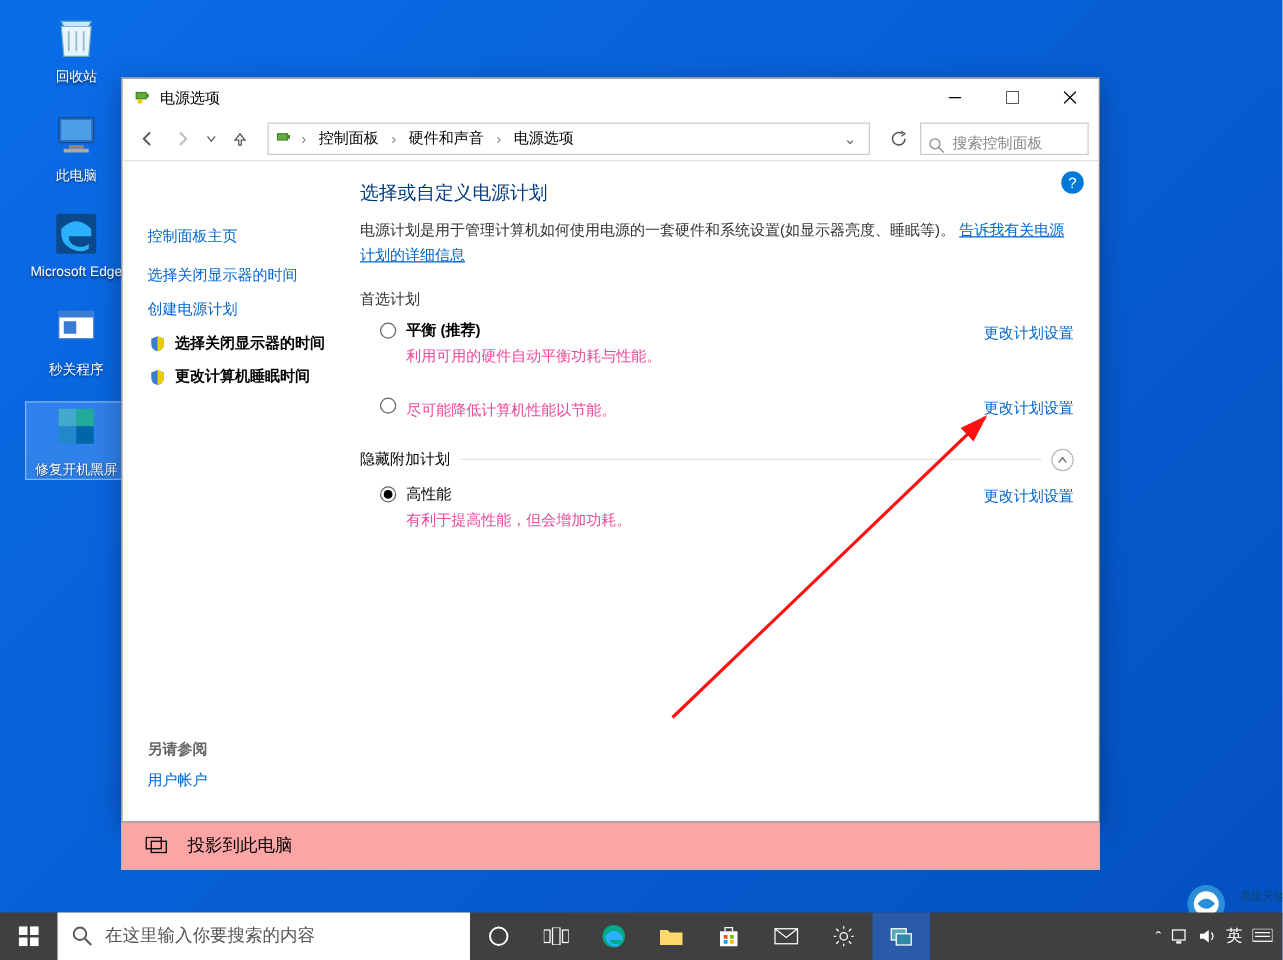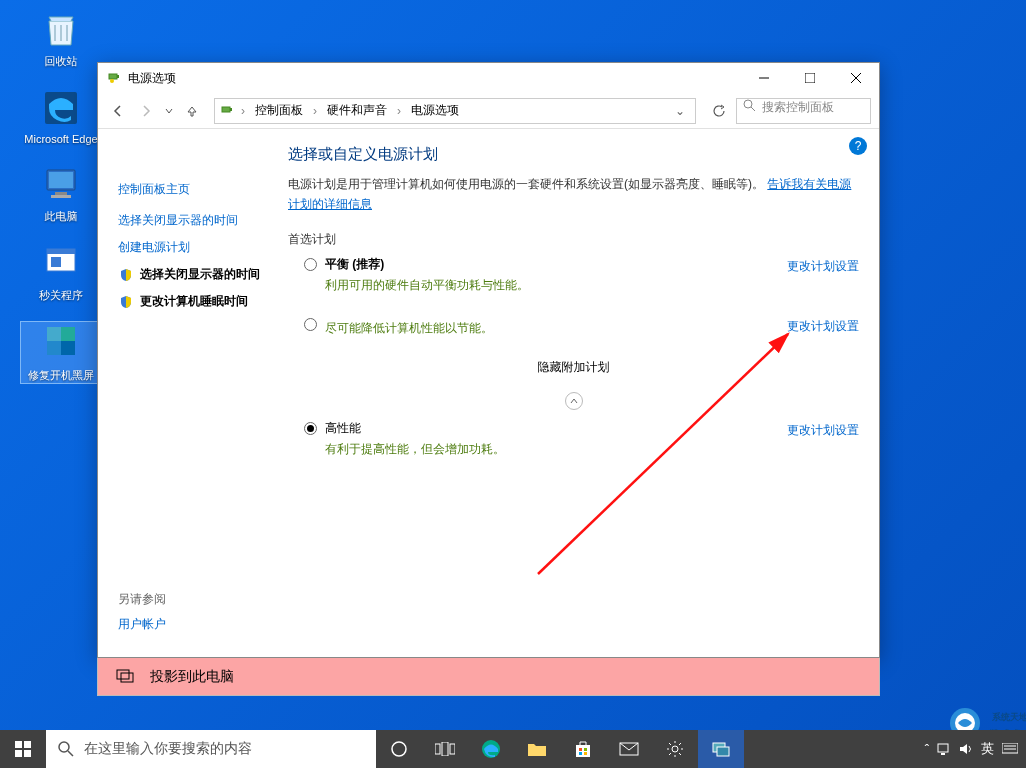--- a/index.html
+++ b/index.html
@@ -18,46 +18,46 @@
 .titlebar .ttext { flex: 1; font-size: 12px; color: #000; }
 .tbtn { width: 46px; height: 30px; display: flex; align-items: center; justify-content: center; font-size: 11px; color: #000; }
 
 .navbar { height: 36px; border-bottom: 1px solid #e1e1e1; display: flex; align-items: center; padding: 0 8px; gap: 4px; }
 .navbtn { width: 24px; height: 24px; display: flex; align-items: center; justify-content: center; color: #555; border-radius: 2px; }
 .bc-wrap { flex: 1; height: 26px; border: 1px solid #ccc; display: flex; align-items: center; padding: 0 4px; gap: 2px; font-size: 12px; margin: 0 6px; }
 .bc-sep { color: #888; padding: 0 4px; }
 .bc-item { padding: 2px 4px; }
 .bc-chev { margin-left: auto; color: #666; padding: 0 6px; }
 .refresh { width: 26px; height: 26px; display: flex; align-items: center; justify-content: center; color: #555; }
-.search { width: 135px; height: 26px; border: 1px solid #ccc; display: flex; align-items: flex-start; padding: 0 6px; gap: 6px; color: #888; font-size: 12px; }
+.search { width: 135px; height: 26px; border: 1px solid #ccc; display: flex; align-items: flex-end; padding: 0 6px; gap: 6px; color: #888; font-size: 12px; }
 
 .body { flex: 1; display: flex; overflow: hidden; position: relative; }
 .sidebar { width: 190px; padding: 16px 12px 12px 20px; font-size: 12px; position: relative; }
 .side-home { color: #0066cc; margin-bottom: 14px; display: block; margin-top: 36px; }
 .side-link { color: #0066cc; margin-bottom: 10px; display: block; }
 .side-icon-link { display: flex; align-items: center; gap: 6px; color: #000000; margin-bottom: 10px; font-weight: bold; }
 .side-icon { width: 16px; height: 16px; display: flex; align-items: center; justify-content: center; }
 .side-bottom { position: absolute; bottom: 14px; left: 20px; }
-.side-bottom .lbl { color: #666; margin-bottom: 8px; }
+.side-bottom .lbl { color: #666; margin-bottom: 8px; font-weight: bold; }
 
 .content { flex: 1; padding: 16px 20px 16px 0; font-size: 12px; position: relative; }
 .heading { color: #003a80; font-size: 15px; font-weight: normal; margin-bottom: 10px; }
 .desc { color: #333; line-height: 1.7; margin-bottom: 16px; }
 .desc a { color: #0066cc; text-decoration: underline; }
 .section-lbl { color: #333; margin-bottom: 8px; }
 .plan-group { margin-bottom: 18px; }
 .plan { display: flex; align-items: flex-start; padding: 0 0 4px 16px; }
 .radio { width: 13px; height: 13px; border: 1px solid #666; border-radius: 50%; margin-top: 2px; margin-right: 8px; flex-shrink: 0; display: flex; align-items: center; justify-content: center; }
 .radio.on::after { content: ""; width: 7px; height: 7px; background: #000; border-radius: 50%; }
 .plan-body { flex: 1; }
 .plan-name { color: #000; }
 .plan-name b { font-weight: bold; }
-.plan-desc { color: #4d7c0f; margin-top: 4px; }
+.plan-desc { color: #ec4899; margin-top: 4px; }
 .plan-action { color: #0066cc; margin-top: 2px; }
-.collapse-row { display: flex; align-items: center; gap: 8px; margin: 6px 0 10px 0; flex-direction: column; }
+.collapse-row { display: flex; align-items: center; gap: 8px; margin: 6px 0 10px 0; }
 .collapse-row .line { flex: 1; height: 1px; background: #e1e1e1; }
 .collapse-btn { width: 18px; height: 18px; border: 1px solid #bbb; border-radius: 50%; display: flex; align-items: center; justify-content: center; font-size: 9px; color: #666; }
 
 .help-icon { position: absolute; right: 12px; top: 8px; width: 18px; height: 18px; background: #0078d7; color: #fff; border-radius: 50%; font-size: 12px; display: flex; align-items: center; justify-content: center; }
 
 
 .arrow-svg { position: absolute; pointer-events: none; }
 
 
 .settings-strip { position: absolute; left: 97px; top: 658px; width: 783px; height: 38px; background: #fca5a5; border: 1px solid #bbb; border-top: none; display: flex; align-items: center; padding: 0 18px; gap: 16px; font-size: 14px; color: #000; }
@@ -87,36 +87,36 @@
           <path d="M8 12 L32 12 L30 36 L10 36 Z" fill="#e8f4ff" stroke="#6ab" stroke-width="1"></path>
           <path d="M10 12 L8 8 L32 8 L30 12" fill="#c8e4ff" stroke="#6ab"></path>
           <path d="M14 16 L14 32 M20 16 L20 32 M26 16 L26 32" stroke="#9bc" stroke-width="1.5"></path>
         </svg>
     </div>
     <span>回收站</span>
   </div>
   <div class="di">
     <div class="ico">
       <svg width="40" height="40" viewBox="0 0 40 40">
-          <rect x="4" y="4" width="32" height="32" rx="2" fill="#0a4a8a"></rect>
-          <path d="M8 16 Q20 4 32 16 L32 22 L14 22 Q14 28 20 30 Q26 32 30 28 L30 32 Q24 36 16 32 Q8 28 8 20 Z" fill="#2bb0ff"></path>
-        </svg>
-    </div>
-    <span>Microsoft Edge</span>
-  </div>
-  <div class="di">
-    <div class="ico">
-      <svg width="40" height="40" viewBox="0 0 40 40">
           <rect x="6" y="6" width="28" height="20" rx="1" fill="#2a6fc7" stroke="#1a4a8a"></rect>
           <rect x="8" y="8" width="24" height="16" fill="#4a9fe7"></rect>
           <rect x="14" y="28" width="12" height="3" fill="#888"></rect>
           <rect x="10" y="31" width="20" height="3" fill="#aaa"></rect>
         </svg>
     </div>
     <span>此电脑</span>
+  </div>
+  <div class="di">
+    <div class="ico">
+      <svg width="40" height="40" viewBox="0 0 40 40">
+          <rect x="4" y="4" width="32" height="32" rx="2" fill="#0a4a8a"></rect>
+          <path d="M8 16 Q20 4 32 16 L32 22 L14 22 Q14 28 20 30 Q26 32 30 28 L30 32 Q24 36 16 32 Q8 28 8 20 Z" fill="#2bb0ff"></path>
+        </svg>
+    </div>
+    <span>Microsoft Edge</span>
   </div>
   <div class="di">
     <div class="ico">
       <svg width="40" height="40" viewBox="0 0 40 40">
           <rect x="6" y="6" width="28" height="22" fill="#fff" stroke="#3a7bd5"></rect>
           <rect x="6" y="6" width="28" height="5" fill="#3a7bd5"></rect>
           <rect x="10" y="14" width="10" height="10" fill="#3a7bd5"></rect>
         </svg>
     </div>
     <span>秒关程序</span>

